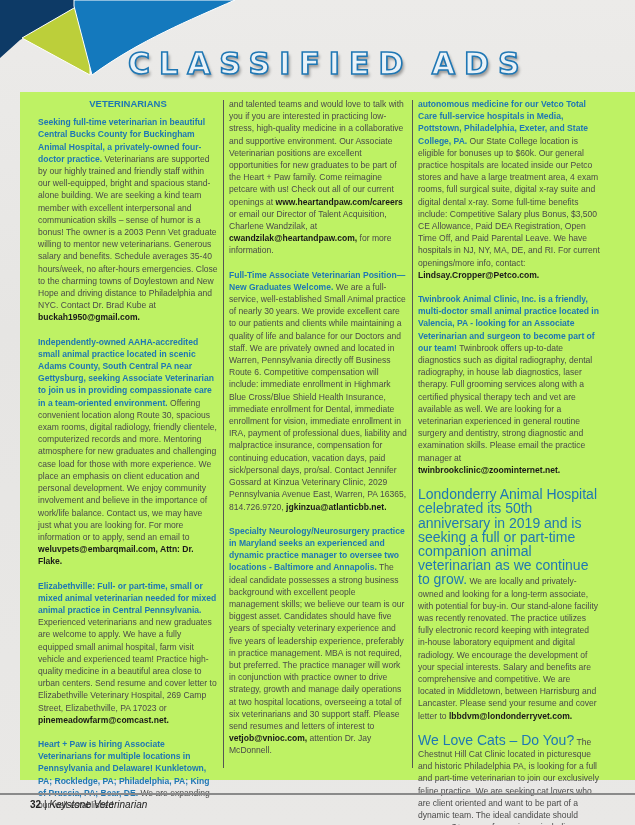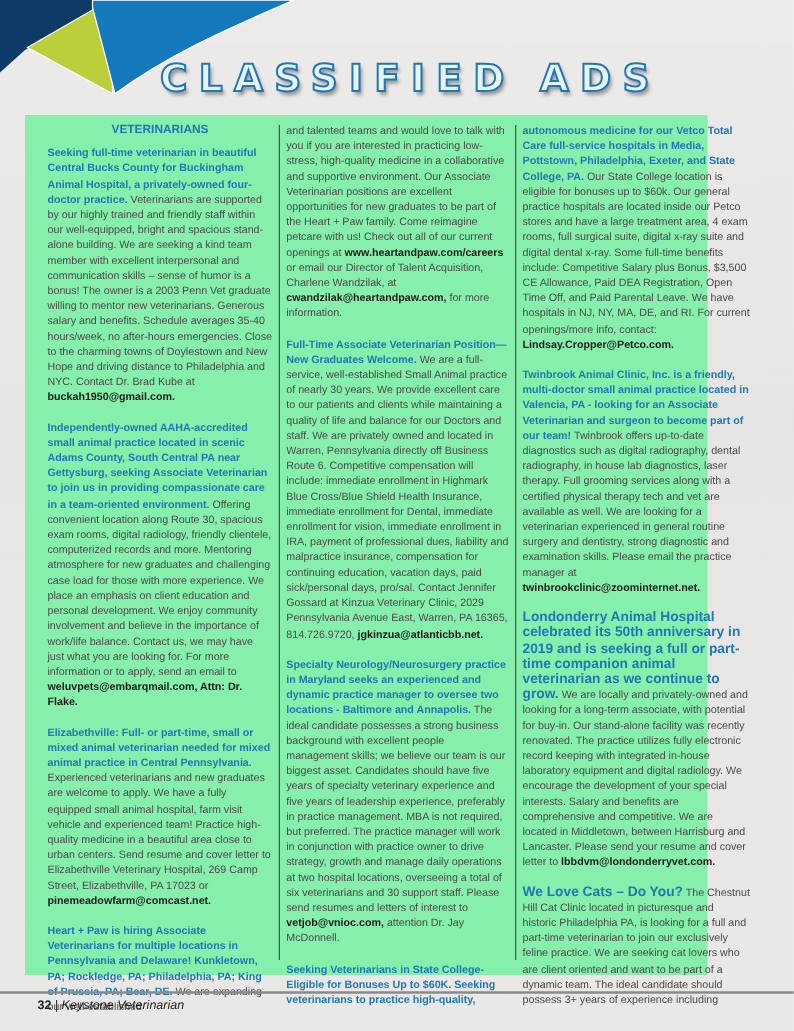--- a/index.html
+++ b/index.html
@@ -12,41 +12,41 @@
   .title {
     position:absolute; left:128px; top:46px;
     font-family:"DejaVu Sans", sans-serif; font-weight:bold;
     font-size:30px; letter-spacing:9px;
     color:#e9f2f8;
     -webkit-text-stroke:1.6px #1f77b4;
     text-shadow: 2px 3px 3px rgba(0,0,0,0.35);
     text-align: right;
   }
   .panel {
-    position:absolute; left:20px; top:92px; width:546px; height:688px;
-    background:#86efac;
+    position:absolute; left:20px; top:92px; width:615px; height:688px;
+    background:#bef264;
   }
   .col {
     position:absolute; top:6px;
     font-size:8.55px; line-height:12.2px; color:#4a4a4a;
   }
   .col1 { left:18px; width:180px; }
   .col2 { left:209px; width:178px; }
   .col3 { left:398px; width:182px; }
   .divider { position:absolute; top:8px; width:1px; height:668px; background:#555; }
   .d1 { left:203px; }
   .d2 { left:392px; }
   .section-head {
     text-align:center; font-weight:bold; color:#1f77b4; font-size:9.5px;
     margin:0 0 6px 0;
   }
   .ad { margin:0 0 12px 0; }
   .ad .lead { font-weight:bold; color:#1f77b4; }
   .ad .em { font-weight:bold; color:#1a1a1a;margin-top:36px; }
-  .ad .leadbig { font-weight:bold; color:#1f77b4; font-size:11px; }
+  .ad .leadbig { font-weight:normal; color:#1f77b4; font-size:14px; }
   .footer-line { position:absolute; left:0; top:793px; width:635px; height:2px; background:#8a8a8a; }
   .footer {
     position:absolute; left:30px; top:799px; font-size:10px; color:#222;
   }
   .footer .num { font-weight:bold; }
   .footer .mag { font-style:italic; }
 </style>
 </head>
 <body>
 
@@ -88,23 +88,20 @@
     </div>
 
     <div class="ad">
       <span class="lead">Full-Time Associate Veterinarian Position—New Graduates Welcome.</span><span> We are a full-service, well-established Small Animal practice of nearly 30 years. We provide excellent care to our patients and clients while maintaining a quality of life and balance for our Doctors and staff. We are privately owned and located in Warren, Pennsylvania directly off Business Route 6. Competitive compensation will include: immediate enrollment in Highmark Blue Cross/Blue Shield Health Insurance, immediate enrollment for Dental, immediate enrollment for vision, immediate enrollment in IRA, payment of professional dues, liability and malpractice insurance, compensation for continuing education, vacation days, paid sick/personal days, pro/sal. Contact Jennifer Gossard at Kinzua Veterinary Clinic, 2029 Pennsylvania Avenue East, Warren, PA 16365, 814.726.9720, </span><span class="em">jgkinzua@atlanticbb.net.</span>
     </div>
 
     <div class="ad">
       <span class="lead">Specialty Neurology/Neurosurgery practice in Maryland seeks an experienced and dynamic practice manager to oversee two locations - Baltimore and Annapolis.</span><span> The ideal candidate possesses a strong business background with excellent people management skills; we believe our team is our biggest asset. Candidates should have five years of specialty veterinary experience and five years of leadership experience, preferably in practice management. MBA is not required, but preferred. The practice manager will work in conjunction with practice owner to drive strategy, growth and manage daily operations at two hospital locations, overseeing a total of six veterinarians and 30 support staff. Please send resumes and letters of interest to </span><span class="em">vetjob@vnioc.com,</span><span> attention Dr. Jay McDonnell.</span>
     </div>
 
-    <div class="ad">
-      <span class="lead">Seeking Veterinarians in State College-Eligible for Bonuses Up to $60K. Seeking veterinarians to practice high-quality,</span>
-    </div>
   </div>
 
   <div class="col col3">
     <div class="ad">
       <span class="lead">autonomous medicine for our Vetco Total Care full-service hospitals in Media, Pottstown, Philadelphia, Exeter, and State College, PA.</span><span> Our State College location is eligible for bonuses up to $60k. Our general practice hospitals are located inside our Petco stores and have a large treatment area, 4 exam rooms, full surgical suite, digital x-ray suite and digital dental x-ray. Some full-time benefits include: Competitive Salary plus Bonus, $3,500 CE Allowance, Paid DEA Registration, Open Time Off, and Paid Parental Leave. We have hospitals in NJ, NY, MA, DE, and RI. For current openings/more info, contact: </span><span class="em">Lindsay.Cropper@Petco.com.</span>
     </div>
 
     <div class="ad">
       <span class="lead">Twinbrook Animal Clinic, Inc. is a friendly, multi-doctor small animal practice located in Valencia, PA - looking for an Associate Veterinarian and surgeon to become part of our team!</span><span> Twinbrook offers up-to-date diagnostics such as digital radiography, dental radiography, in house lab diagnostics, laser therapy. Full grooming services along with a certified physical therapy tech and vet are available as well. We are looking for a veterinarian experienced in general routine surgery and dentistry, strong diagnostic and examination skills. Please email the practice manager at </span><span class="em">twinbrookclinic@zoominternet.net.</span>
     </div>

